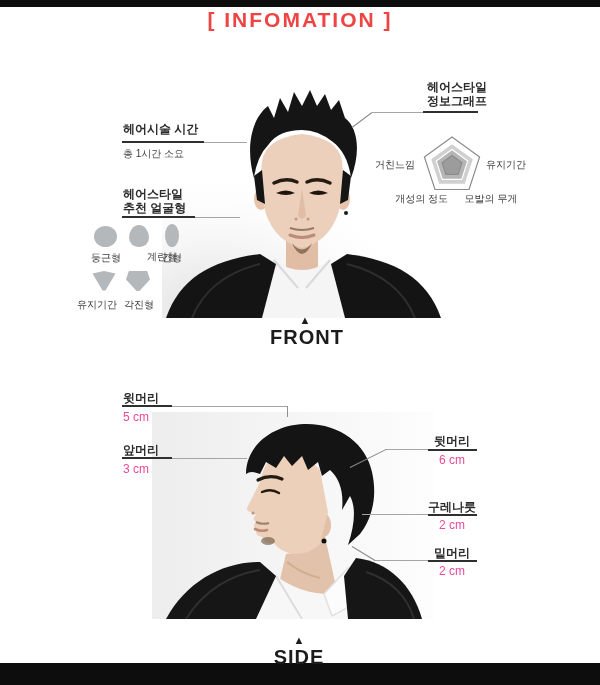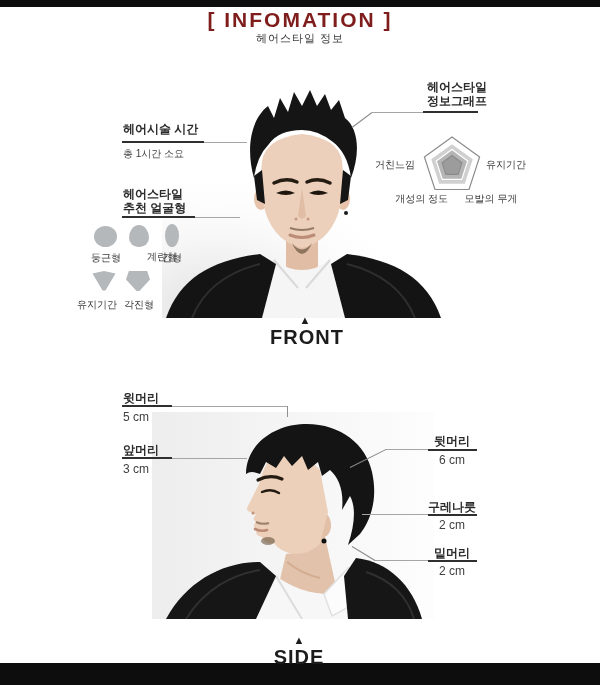--- a/index.html
+++ b/index.html
@@ -3,26 +3,26 @@
 <meta charset="utf-8">
 <style>
   html,body{margin:0;padding:0;background:#fff;}
   #canvas{
     position:relative;width:600px;height:685px;background:#ffffff;overflow:hidden;
     font-family:"Liberation Sans","DejaVu Sans",sans-serif;color:#2b2b2b;
   }
   .abs{position:absolute;}
   .bar{position:absolute;left:0;width:600px;background:#0d0d0d;}
   #page-title{position:absolute;top:8px;left:0;width:600px;text-align:center;
-    font-size:21px;font-weight:bold;letter-spacing:2px;color:#7f1d1d;}
+    font-size:21px;font-weight:bold;letter-spacing:2px;color:#ef4444;}
   #page-subtitle{position:absolute;top:31px;left:0;width:600px;text-align:center;
     font-size:11px;color:#3a3a3a;letter-spacing:1px;}
   .ann-title{position:absolute;font-size:12px;font-weight:bold;color:#2b2b2b;line-height:14px;white-space:nowrap;}
   .ann-desc{position:absolute;font-size:10px;color:#3f3f3f;white-space:nowrap;}
-  .val{position:absolute;font-size:12px;color:#404040;white-space:nowrap;}
+  .val{position:absolute;font-size:12px;color:#ec4899;white-space:nowrap;}
   .hline-dark{position:absolute;height:2px;background:#2f2f2f;}
   .hline-thin{position:absolute;height:1px;background:#a5a5a5;}
   .vline{position:absolute;width:1px;background:#8f8f8f;}
   .diag{position:absolute;height:1px;background:#8a8a8a;transform-origin:0 50%;}
   .axis-label{position:absolute;font-size:10px;color:#3a3a3a;white-space:nowrap;}
   .shape-label{position:absolute;font-size:10px;color:#3a3a3a;text-align:center;}
   .face-shape{position:absolute;background:#b4b8bb;}
   .sh-round{border-radius:50%;}
   .sh-egg{border-radius:50% 50% 46% 46%/58% 58% 42% 42%;}
   .sh-long{border-radius:50%;}
@@ -38,21 +38,20 @@
 </style>
 </head>
 <body>
 
 <div id="canvas">
 
   <div class="bar" style="top:0;height:7px;"></div>
   <div class="bar" style="top:663px;height:22px;"></div>
 
   <div id="page-title">[ INFOMATION ]</div>
-  <div id="page-subtitle">헤어스타일 정보</div>
 
   <div class="photo" style="left:162px;top:66px;width:283px;height:252px;">
     <svg width="283" height="252" viewBox="0 0 283 252">
       <defs>
         <radialGradient id="fgbg" cx="0.18" cy="0.95" r="0.75">
           <stop offset="0" stop-color="#dedede"></stop>
             <stop offset="1" stop-color="#ffffff" stop-opacity="0"></stop>
         </radialGradient>
       </defs>
       <rect x="0" y="0" width="283" height="252" fill="#ffffff"></rect>

